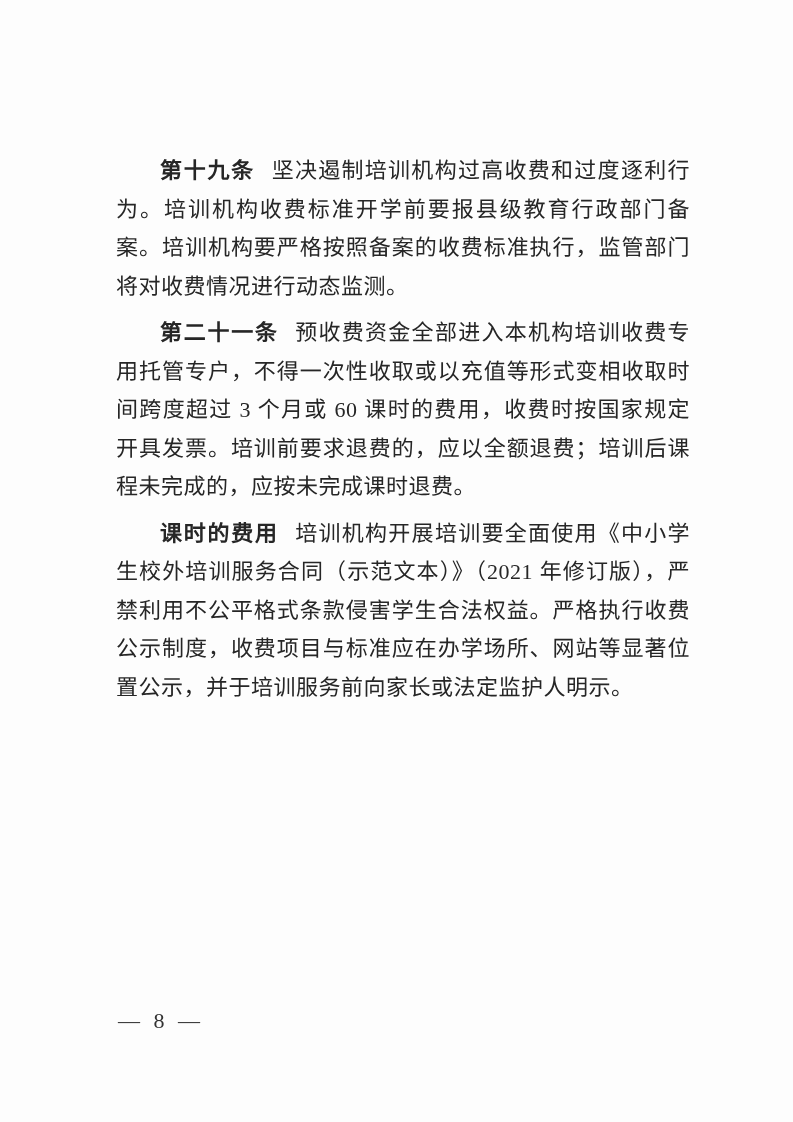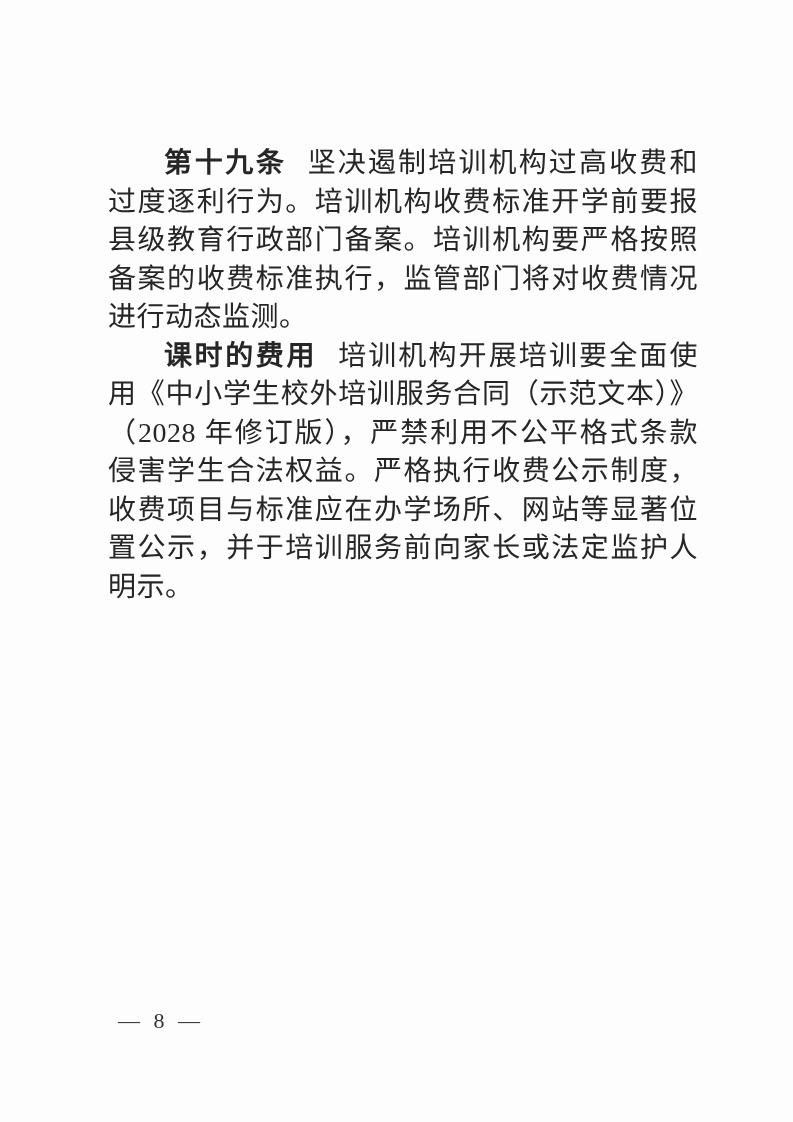--- a/index.html
+++ b/index.html
@@ -16,22 +16,22 @@
     font-family: "Liberation Serif", "DejaVu Serif", serif;
     color: #262626;
   }
   .doc-body {
     position: absolute;
     left: 108px;
     top: 144px;
     width: 590px;
   }
   .para {
-    margin: 0;
-    font-size: 28px;
+    margin: 8px;
+    font-size: 22px;
     line-height: 38.5px;
     text-align: justify;
     text-indent: 2em;
     letter-spacing: 0.5px;
     word-break: break-all;
   }
   .article-label {
     font-weight: bold;
     margin-right: 0.75em;
     letter-spacing: 1px;
@@ -44,18 +44,19 @@
     letter-spacing: 4px;
     color: #333333;
   }
 </style>
 </head>
 <body>
 
 <div class="page">
   <main class="doc-body" id="paragraphs">
       <p class="para"><b class="article-label">第十九条</b><span>坚决遏制培训机构过高收费和过度逐利行为。培训机构收费标准开学前要报县级教育行政部门备案。培训机构要严格按照备案的收费标准执行，监管部门将对收费情况进行动态监测。</span></p>
-      <p class="para"><b class="article-label">课时的费用</b><span>培训机构开展培训要全面使用《中小学生校外培训服务合同（示范文本）》（2028 年修订版），严禁利用不公平格式条款侵害学生合法权益。严格执行收费公示制度，收费项目与标准应在办学场所、网站等显著位置公示，并于培训服务前向家长或法定监护人明示。</span></p>
+      <p class="para"><b class="article-label">第二十一条</b><span>预收费资金全部进入本机构培训收费专用托管专户，不得一次性收取或以充值等形式变相收取时间跨度超过 3 个月或 60 课时的费用，收费时按国家规定开具发票。培训前要求退费的，应以全额退费；培训后课程未完成的，应按未完成课时退费。</span></p>
+      <p class="para"><b class="article-label">课时的费用</b><span>培训机构开展培训要全面使用《中小学生校外培训服务合同（示范文本）》（2021 年修订版），严禁利用不公平格式条款侵害学生合法权益。严格执行收费公示制度，收费项目与标准应在办学场所、网站等显著位置公示，并于培训服务前向家长或法定监护人明示。</span></p>
     </main>
   <footer class="page-footer">
     <span>— 8 —</span>
   </footer>
 </div>
 
 </body></html>

